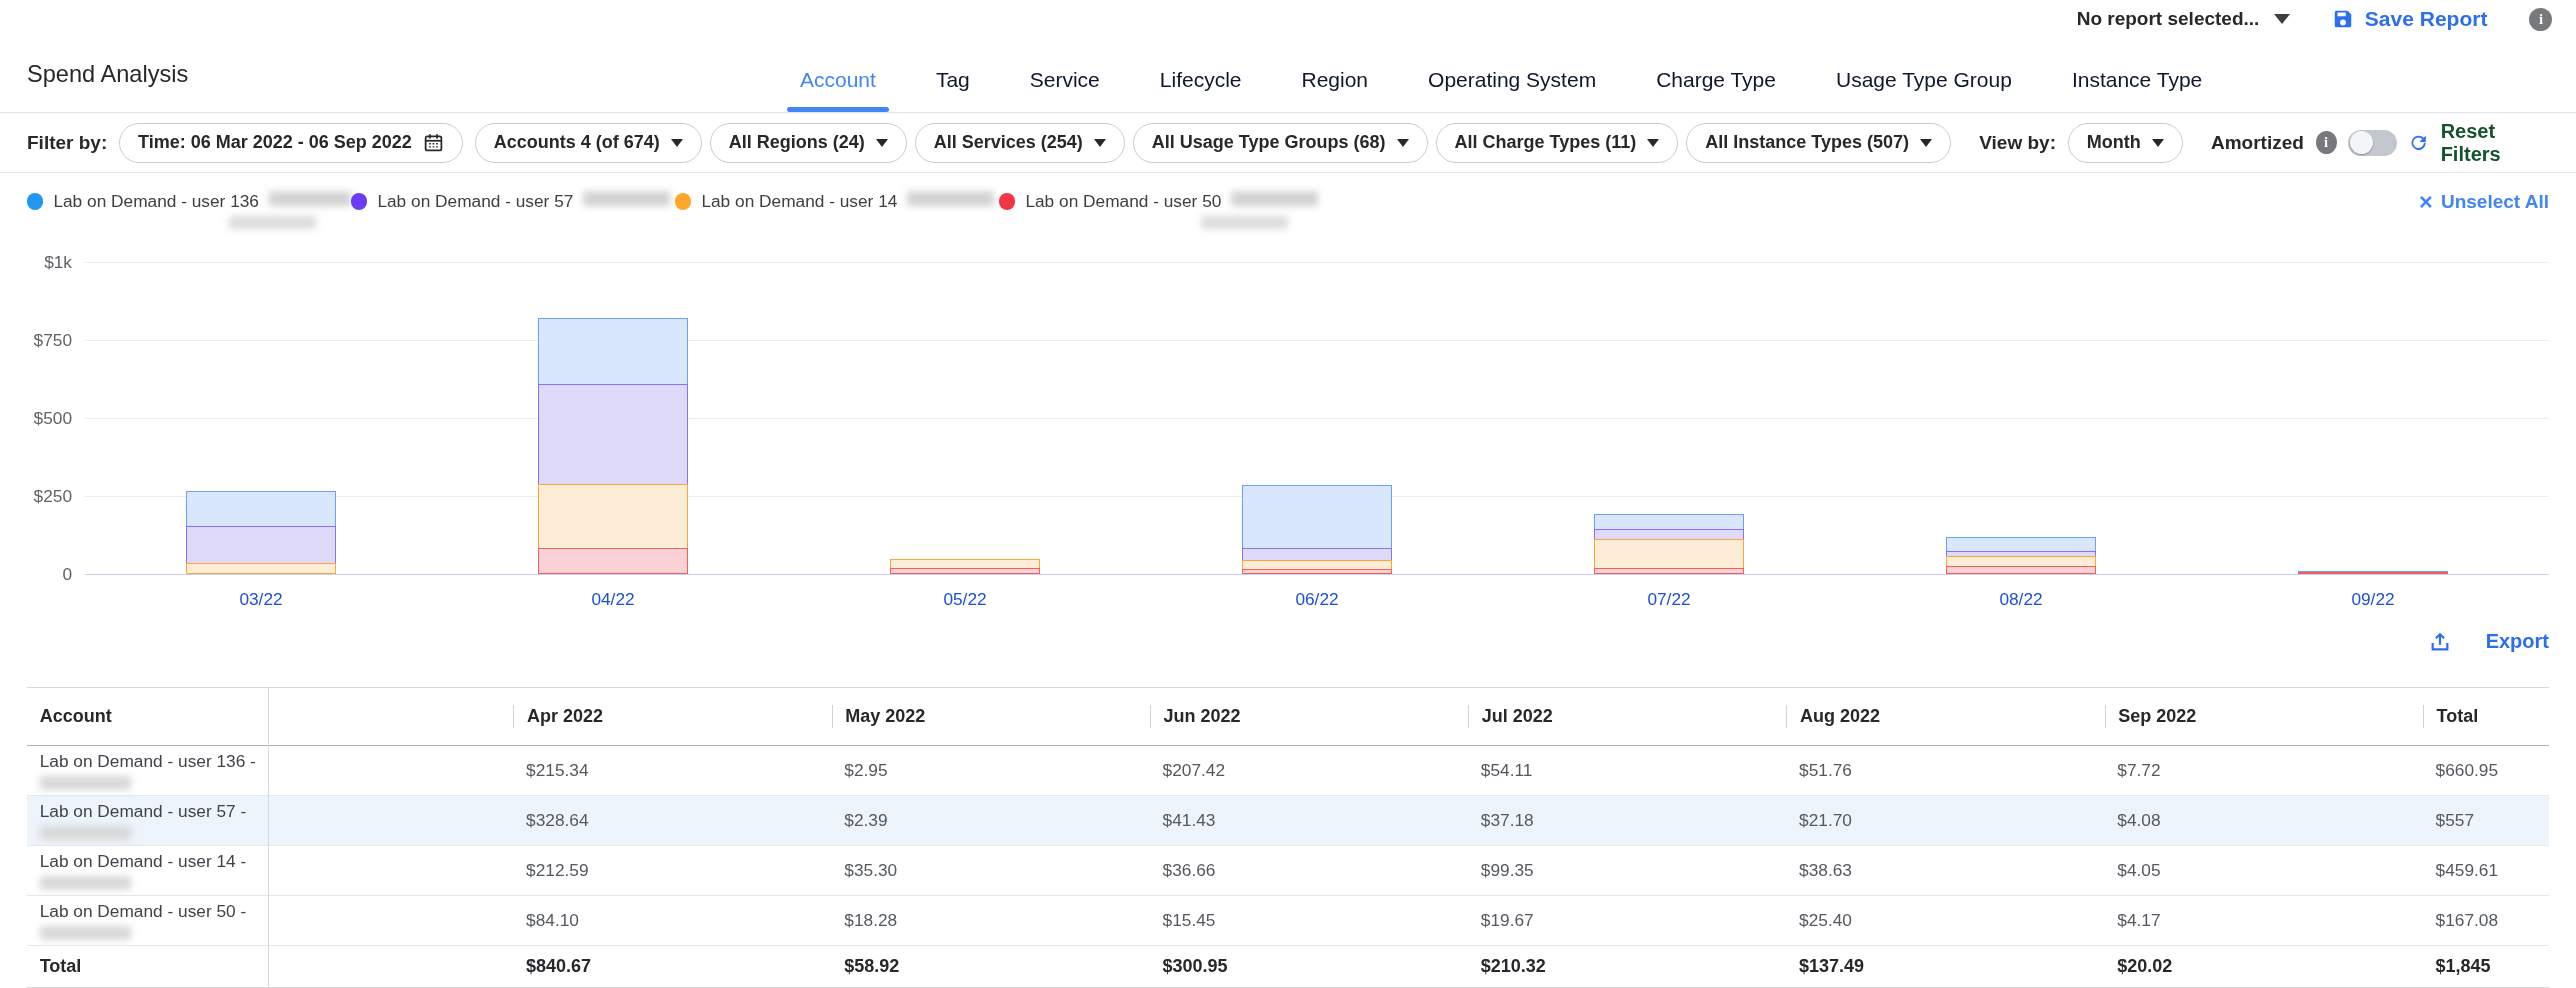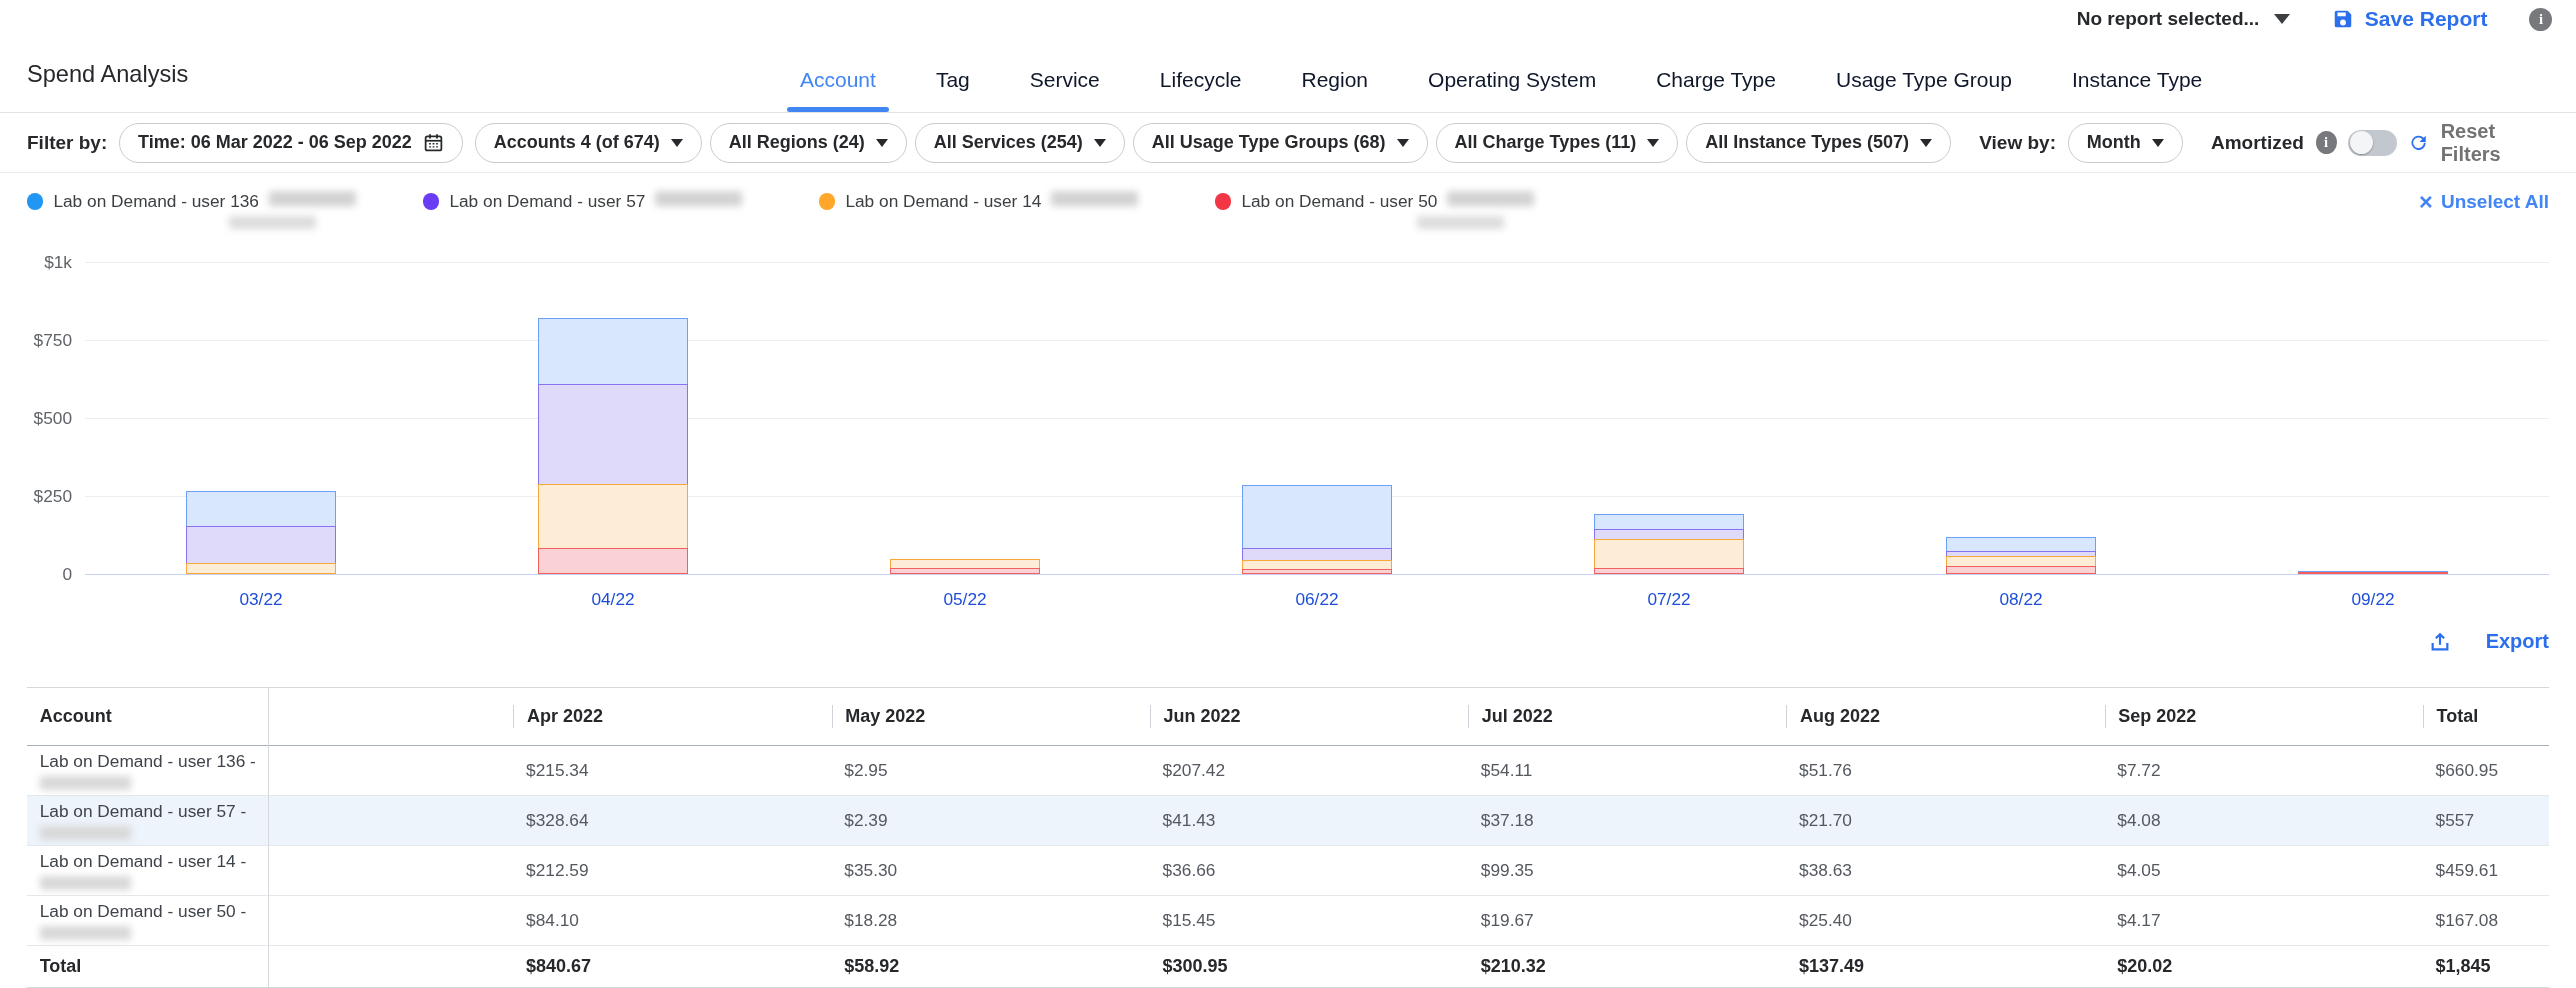--- a/index.html
+++ b/index.html
@@ -37,26 +37,26 @@
     color: #26282b; cursor: pointer; white-space: nowrap; font-family: "Liberation Sans", sans-serif; }
   .pill-group { display: inline-flex; gap: 8px; }
   .caret { width: 0; height: 0; border-left: 6.4px solid transparent; border-right: 6.4px solid transparent;
     border-top: 8.2px solid #26282b; }
   .viewby-label { margin-left: 16.4px; }
   .amortized-label { margin-left: 16.4px; }
   .toggle { width: 53px; height: 26px; border-radius: 13.6px; background: #c3c8cf; position: relative; cursor: pointer; }
   .toggle .knob { position: absolute; left: 1.8px; top: 1.8px; width: 23px; height: 23px; border-radius: 50%;
     background: #f4f5f6; box-shadow: 0 0.9px 1.8px rgba(0,0,0,.35); }
   .reset { margin-left: auto; display: flex; align-items: center; gap: 11px; cursor: pointer; }
-  .reset .txt { font-size: 20px; font-weight: 700; color: #737373; }
+  .reset .txt { font-size: 20px; font-weight: 700; color: #14532d; }
 
   
   .legend-row { position: absolute; top: 173px; left: 0; right: 0; height: 71px; display: flex;
     padding: 18px 27px 0 27px; align-items: flex-start; }
-  .legend-item { width: 396px; flex: none; position: relative; display: flex; align-items: center; gap: 10px; cursor: pointer; }
+  .legend-item { width: 324px; flex: none; position: relative; display: flex; align-items: center; gap: 10px; cursor: pointer; }
   .legend-dot { width: 16.4px; height: 16.4px; border-radius: 50%; flex: none; }
   .legend-label { font-size: 17.3px; color: #3c4043; white-space: nowrap; }
   .blur-box { display: inline-block; width: 87px; height: 14.5px; background: #d2d2d2; border-radius: 1.8px;
     filter: blur(3.6px); transform: translateY(-2.7px); }
   .blur-line2 { position: absolute; left: 202px; top: 24.5px; width: 87px; height: 13.6px; background: #dcdcdc;
     border-radius: 1.8px; filter: blur(3.6px); }
   .unselect { margin-left: auto; display: flex; align-items: center; gap: 8.2px; cursor: pointer;
     color: #4285F4; font-size: 19px; font-weight: 700; }
   .unselect .x { font-size: 23.6px; font-weight: 700; line-height: 18px; }
 

